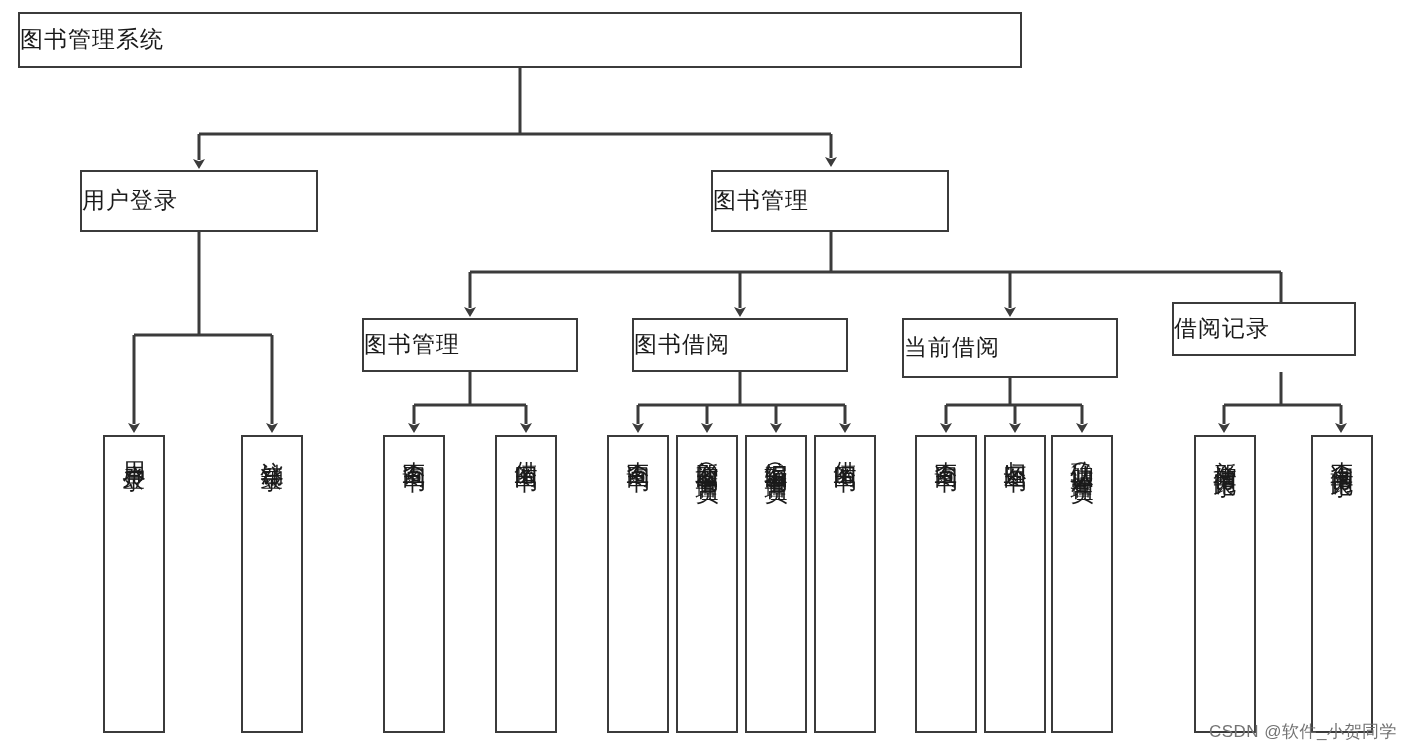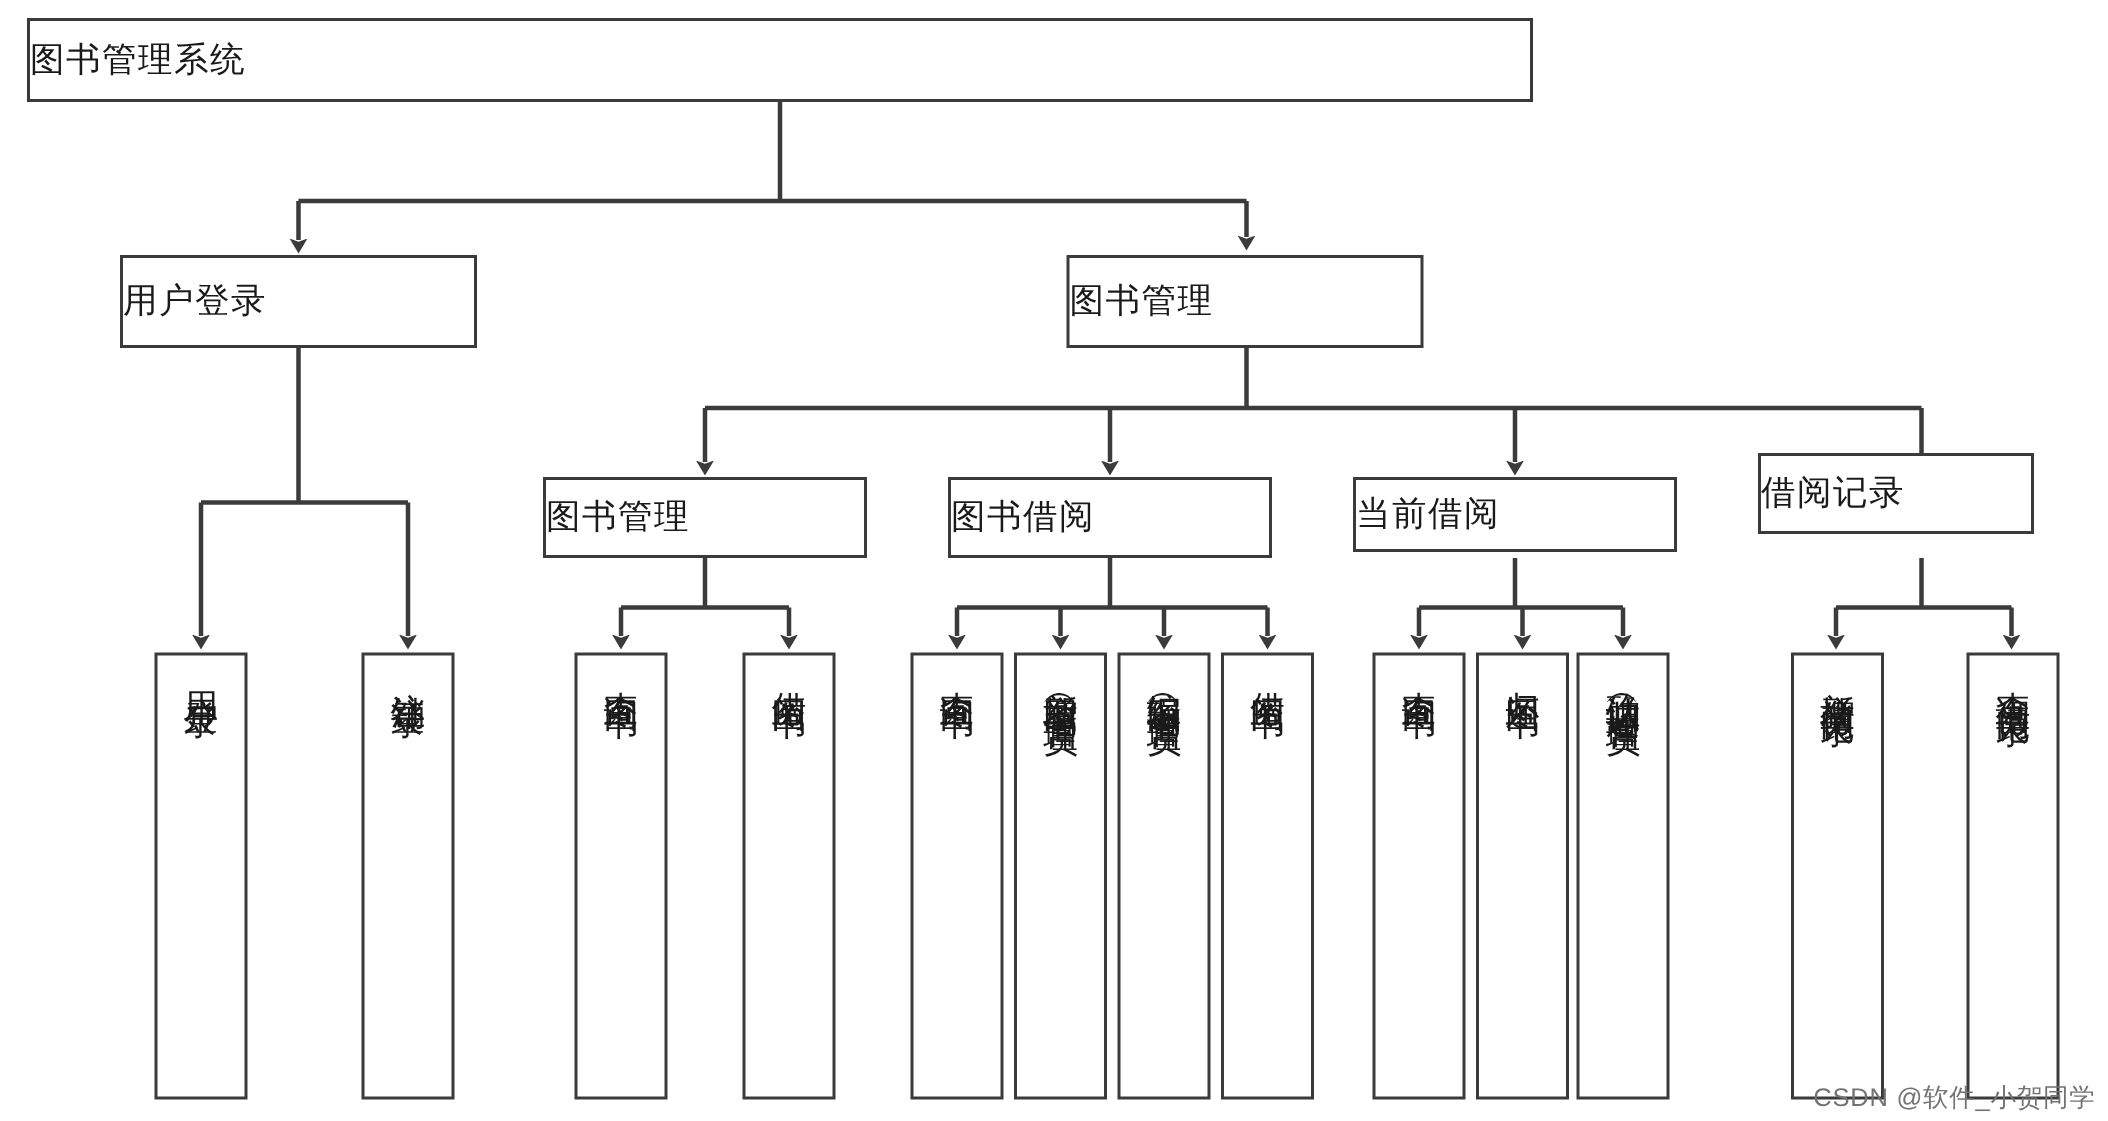--- a/index.html
+++ b/index.html
@@ -130,21 +130,21 @@
   <div class="node horiz" style="left:711px; top:170px; width:238px; height:62px;">
     <span>图书管理</span>
   </div>
 
   <div class="node horiz" style="left:362px; top:318px; width:216px; height:54px;">
     <span>图书管理</span>
   </div>
   <div class="node horiz" style="left:632px; top:318px; width:216px; height:54px;">
     <span>图书借阅</span>
   </div>
-  <div class="node horiz" style="left:902px; top:318px; width:216px; height:50px;font-family:Liberation Serif, serif;">
+  <div class="node horiz" style="left:902px; top:318px; width:216px; height:60px;font-family:Liberation Serif, serif;">
     <span>当前借阅</span>
   </div>
   <div class="node horiz" style="left:1172px; top:302px; width:184px; height:54px;">
     <span>借阅记录</span>
   </div>
 
   <div class="node vert" style="left:103px; top:435px; width:62px; height:298px;">
     <span class="vtext">用户登录</span>
   </div>
   <div class="node vert" style="left:241px; top:435px; width:62px; height:298px;">

